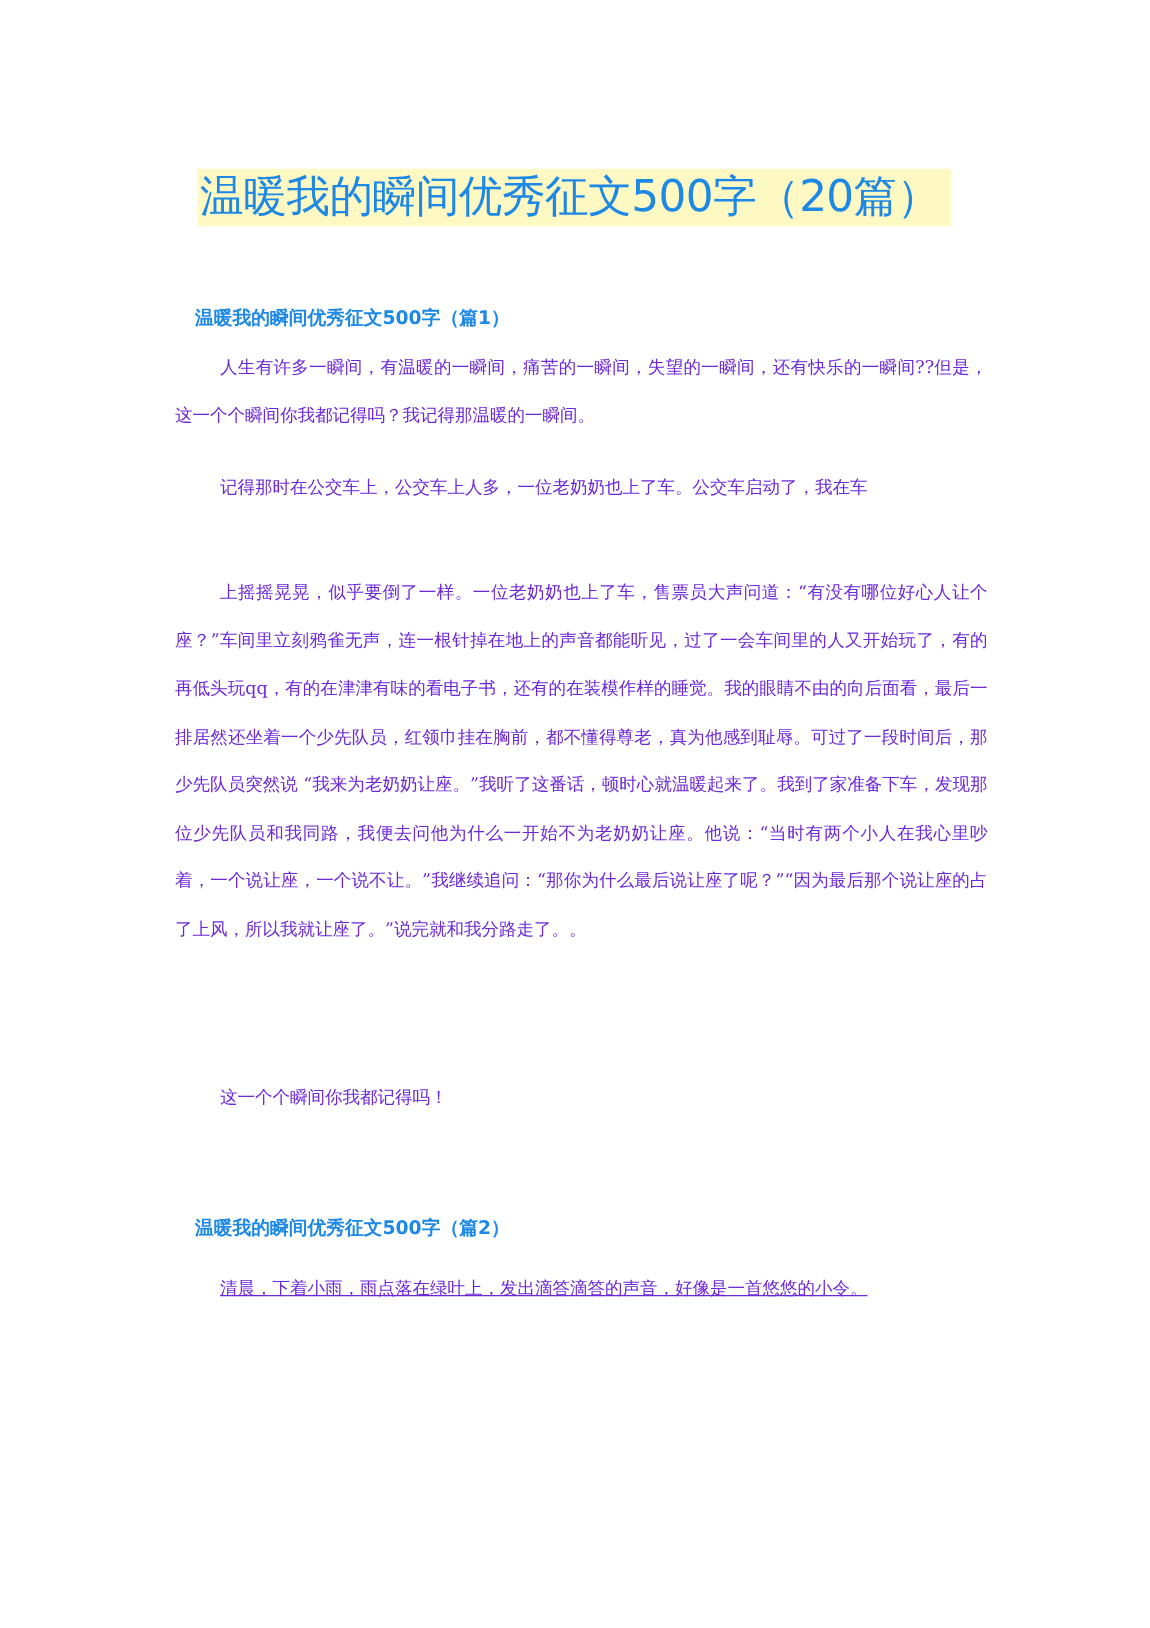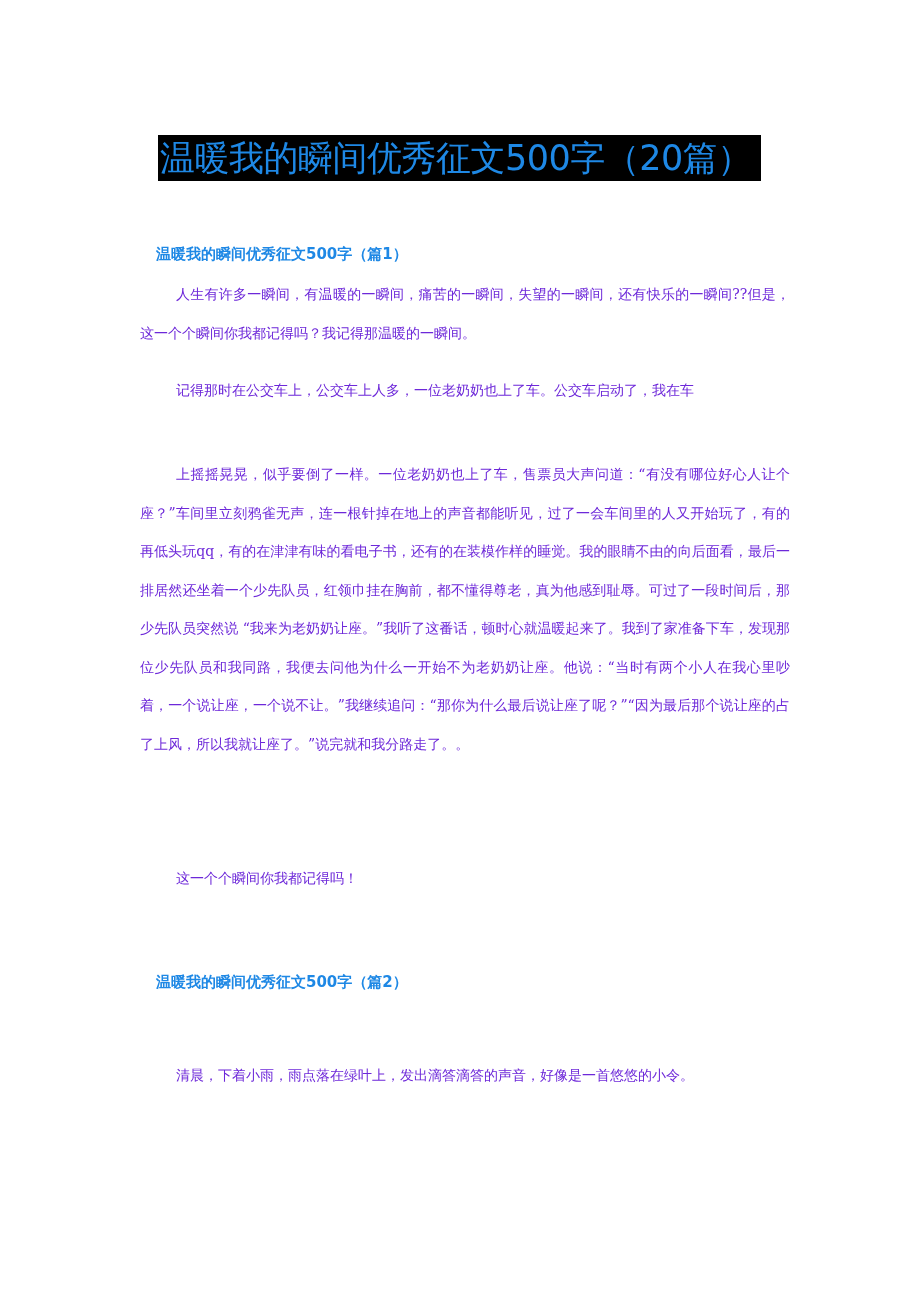--- a/index.html
+++ b/index.html
@@ -14,21 +14,21 @@
       overflow: hidden;
       font-family: "DejaVu Serif", "Liberation Serif", serif;
       color: #1a1a1a;
     }
     .page-title-wrap {
       position: absolute;
       left: 158px;
       top: 135px;
       width: 603px;
       height: 46px;
-      background: #000000;
+      background: #fef9c3;
     }
     .page-title {
       position: absolute;
       left: 2px;
       top: 2px;
       margin: 0;
       font-family: "DejaVu Sans", "Liberation Sans", sans-serif;
       font-weight: normal;
       font-size: 35px;
       line-height: 42px;
@@ -73,15 +73,15 @@
   <p class="para" style="top:275px;">人生有许多一瞬间，有温暖的一瞬间，痛苦的一瞬间，失望的一瞬间，还有快乐的一瞬间??但是，这一个个瞬间你我都记得吗？我记得那温暖的一瞬间。</p>
 
   <p class="para" style="top:371px;">记得那时在公交车上，公交车上人多，一位老奶奶也上了车。公交车启动了，我在车</p>
 
   <p class="para" style="top:455px;">上摇摇晃晃，似乎要倒了一样。一位老奶奶也上了车，售票员大声问道：“有没有哪位好心人让个座？”车间里立刻鸦雀无声，连一根针掉在地上的声音都能听见，过了一会车间里的人又开始玩了，有的再低头玩qq，有的在津津有味的看电子书，还有的在装模作样的睡觉。我的眼睛不由的向后面看，最后一排居然还坐着一个少先队员，红领巾挂在胸前，都不懂得尊老，真为他感到耻辱。可过了一段时间后，那少先队员突然说 “我来为老奶奶让座。”我听了这番话，顿时心就温暖起来了。我到了家准备下车，发现那位少先队员和我同路，我便去问他为什么一开始不为老奶奶让座。他说：“当时有两个小人在我心里吵着，一个说让座，一个说不让。”我继续追问：“那你为什么最后说让座了呢？”“因为最后那个说让座的占了上风，所以我就让座了。”说完就和我分路走了。。</p>
 
   <p class="para" style="top:859px;">这一个个瞬间你我都记得吗！</p>
 
   <h2 class="section-heading" style="top:956px;">温暖我的瞬间优秀征文500字（篇2）</h2>
 
-  <p class="para" style="top:1056px;">清晨，下着小雨，雨点落在绿叶上，发出滴答滴答的声音，好像是一首悠悠的小令。</p>
+  <p class="para" style="top:1012px;text-decoration:underline;">清晨，下着小雨，雨点落在绿叶上，发出滴答滴答的声音，好像是一首悠悠的小令。</p>
 
 </div>
 
 </body></html>

